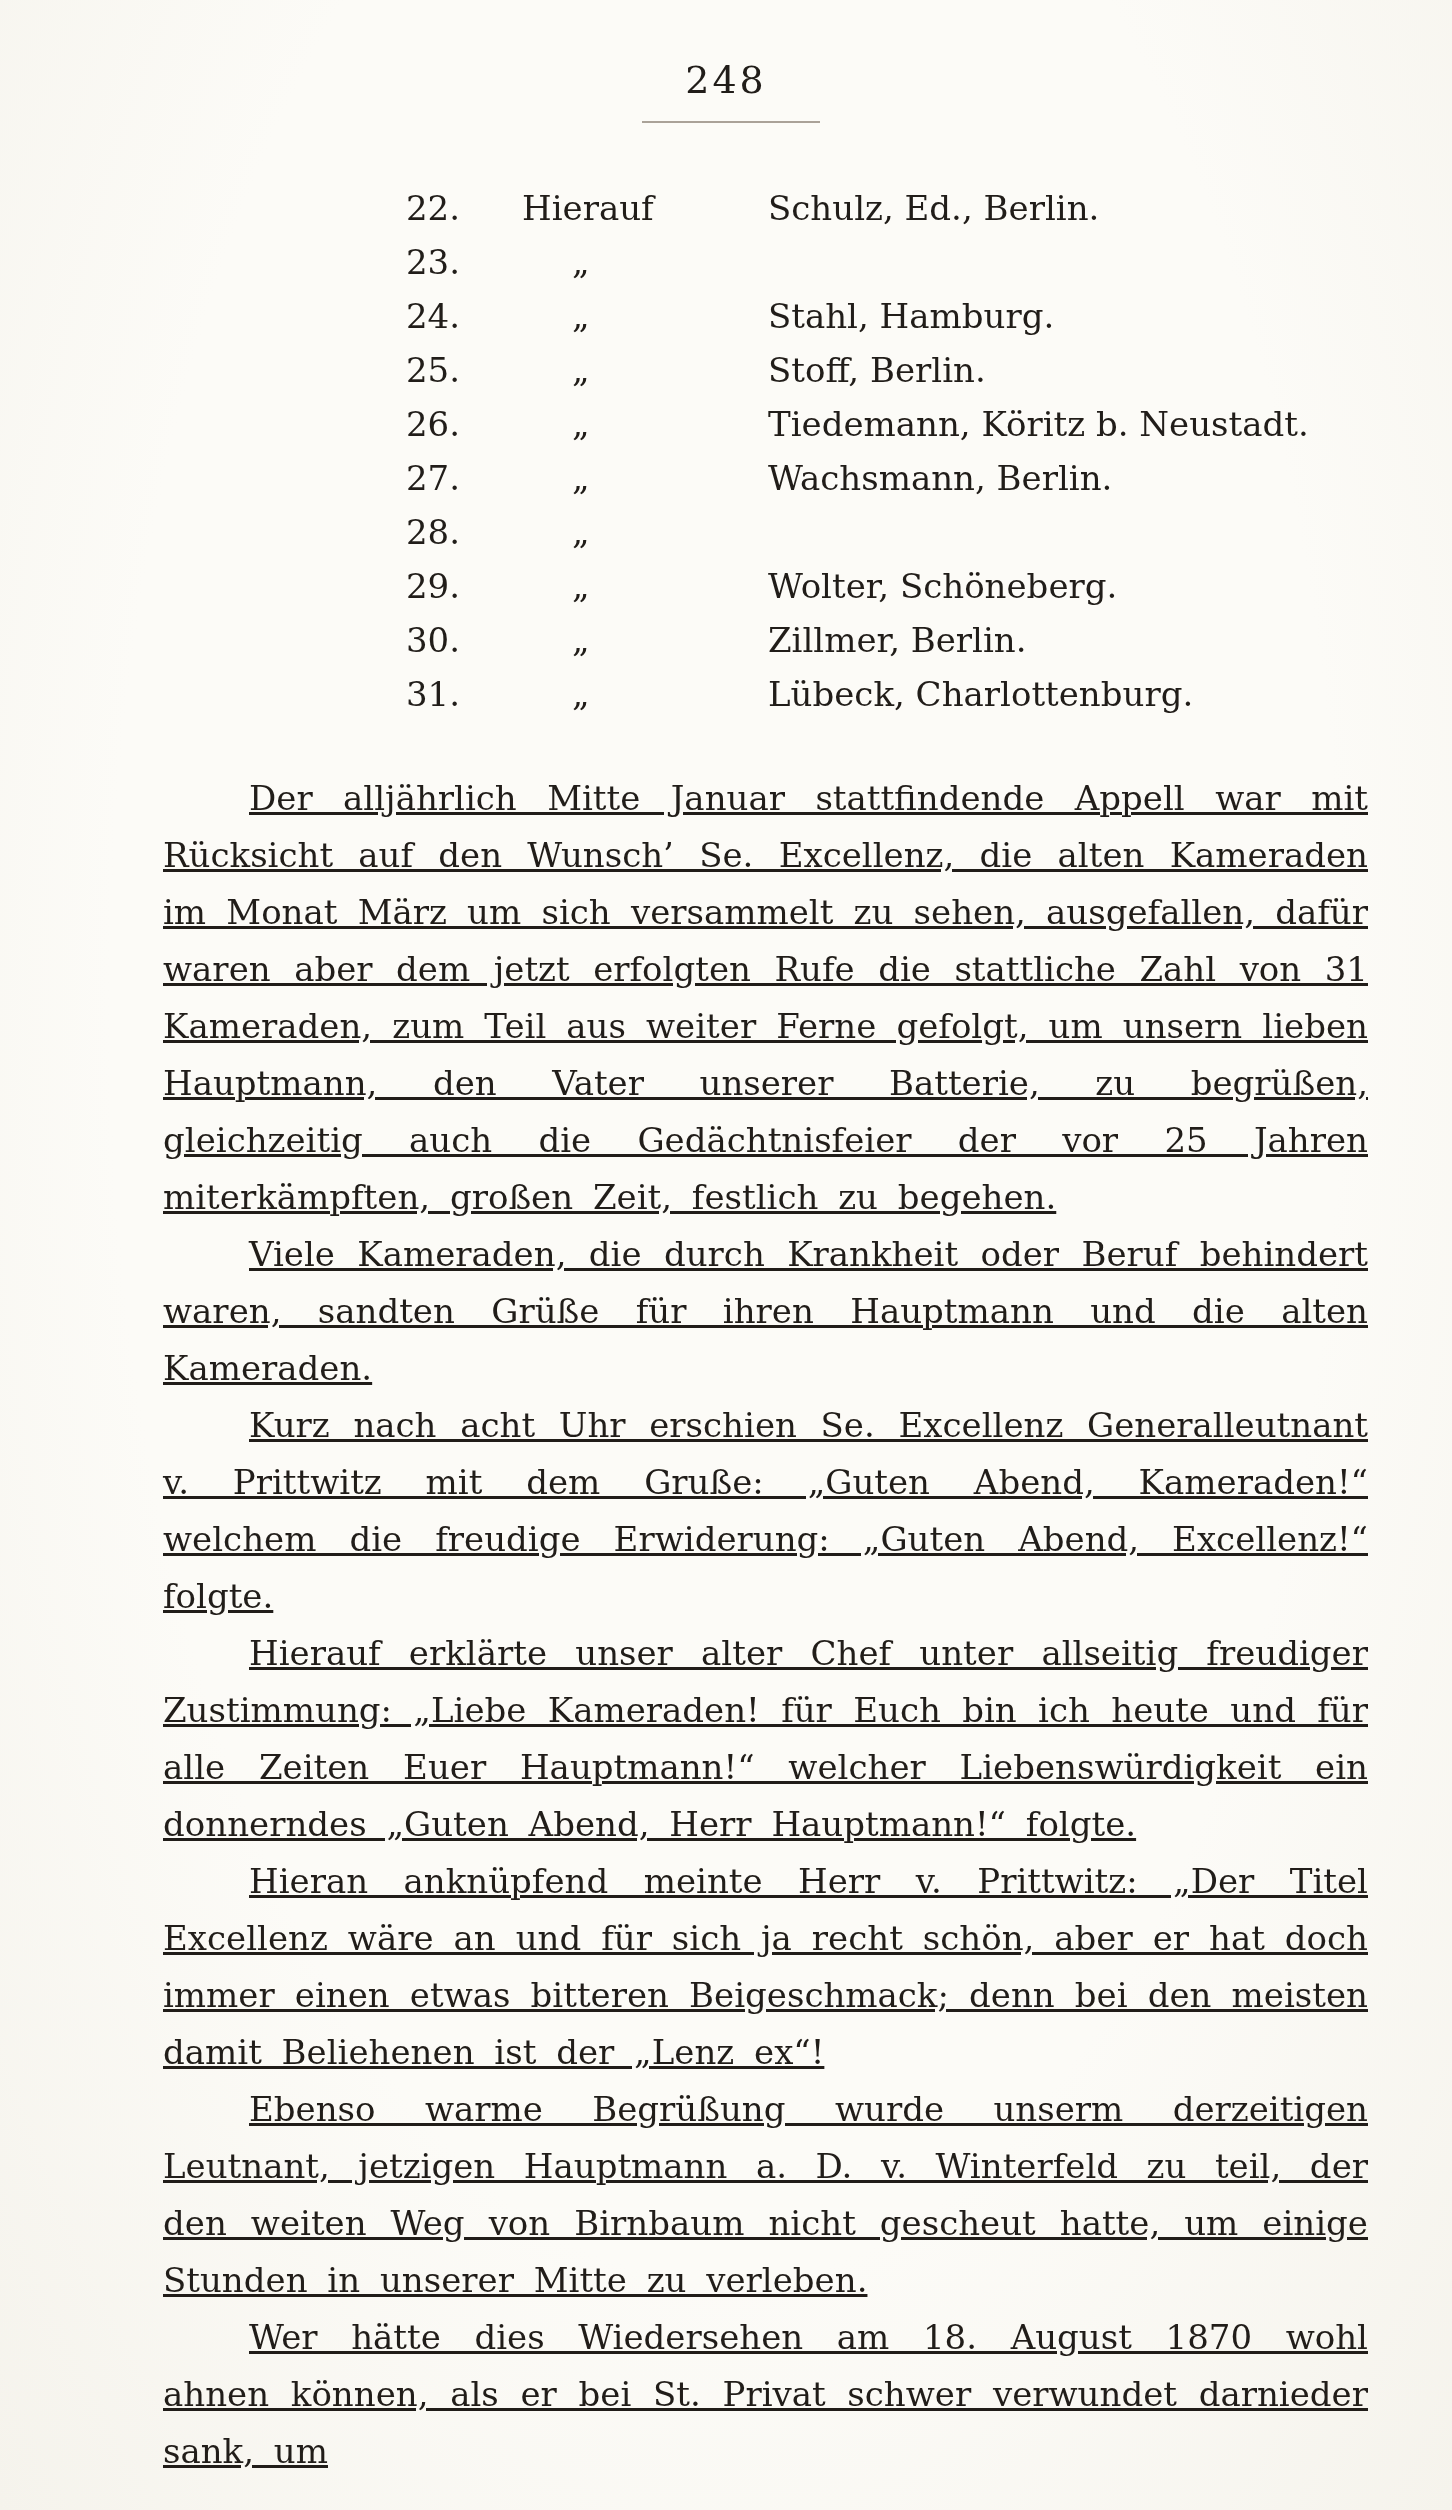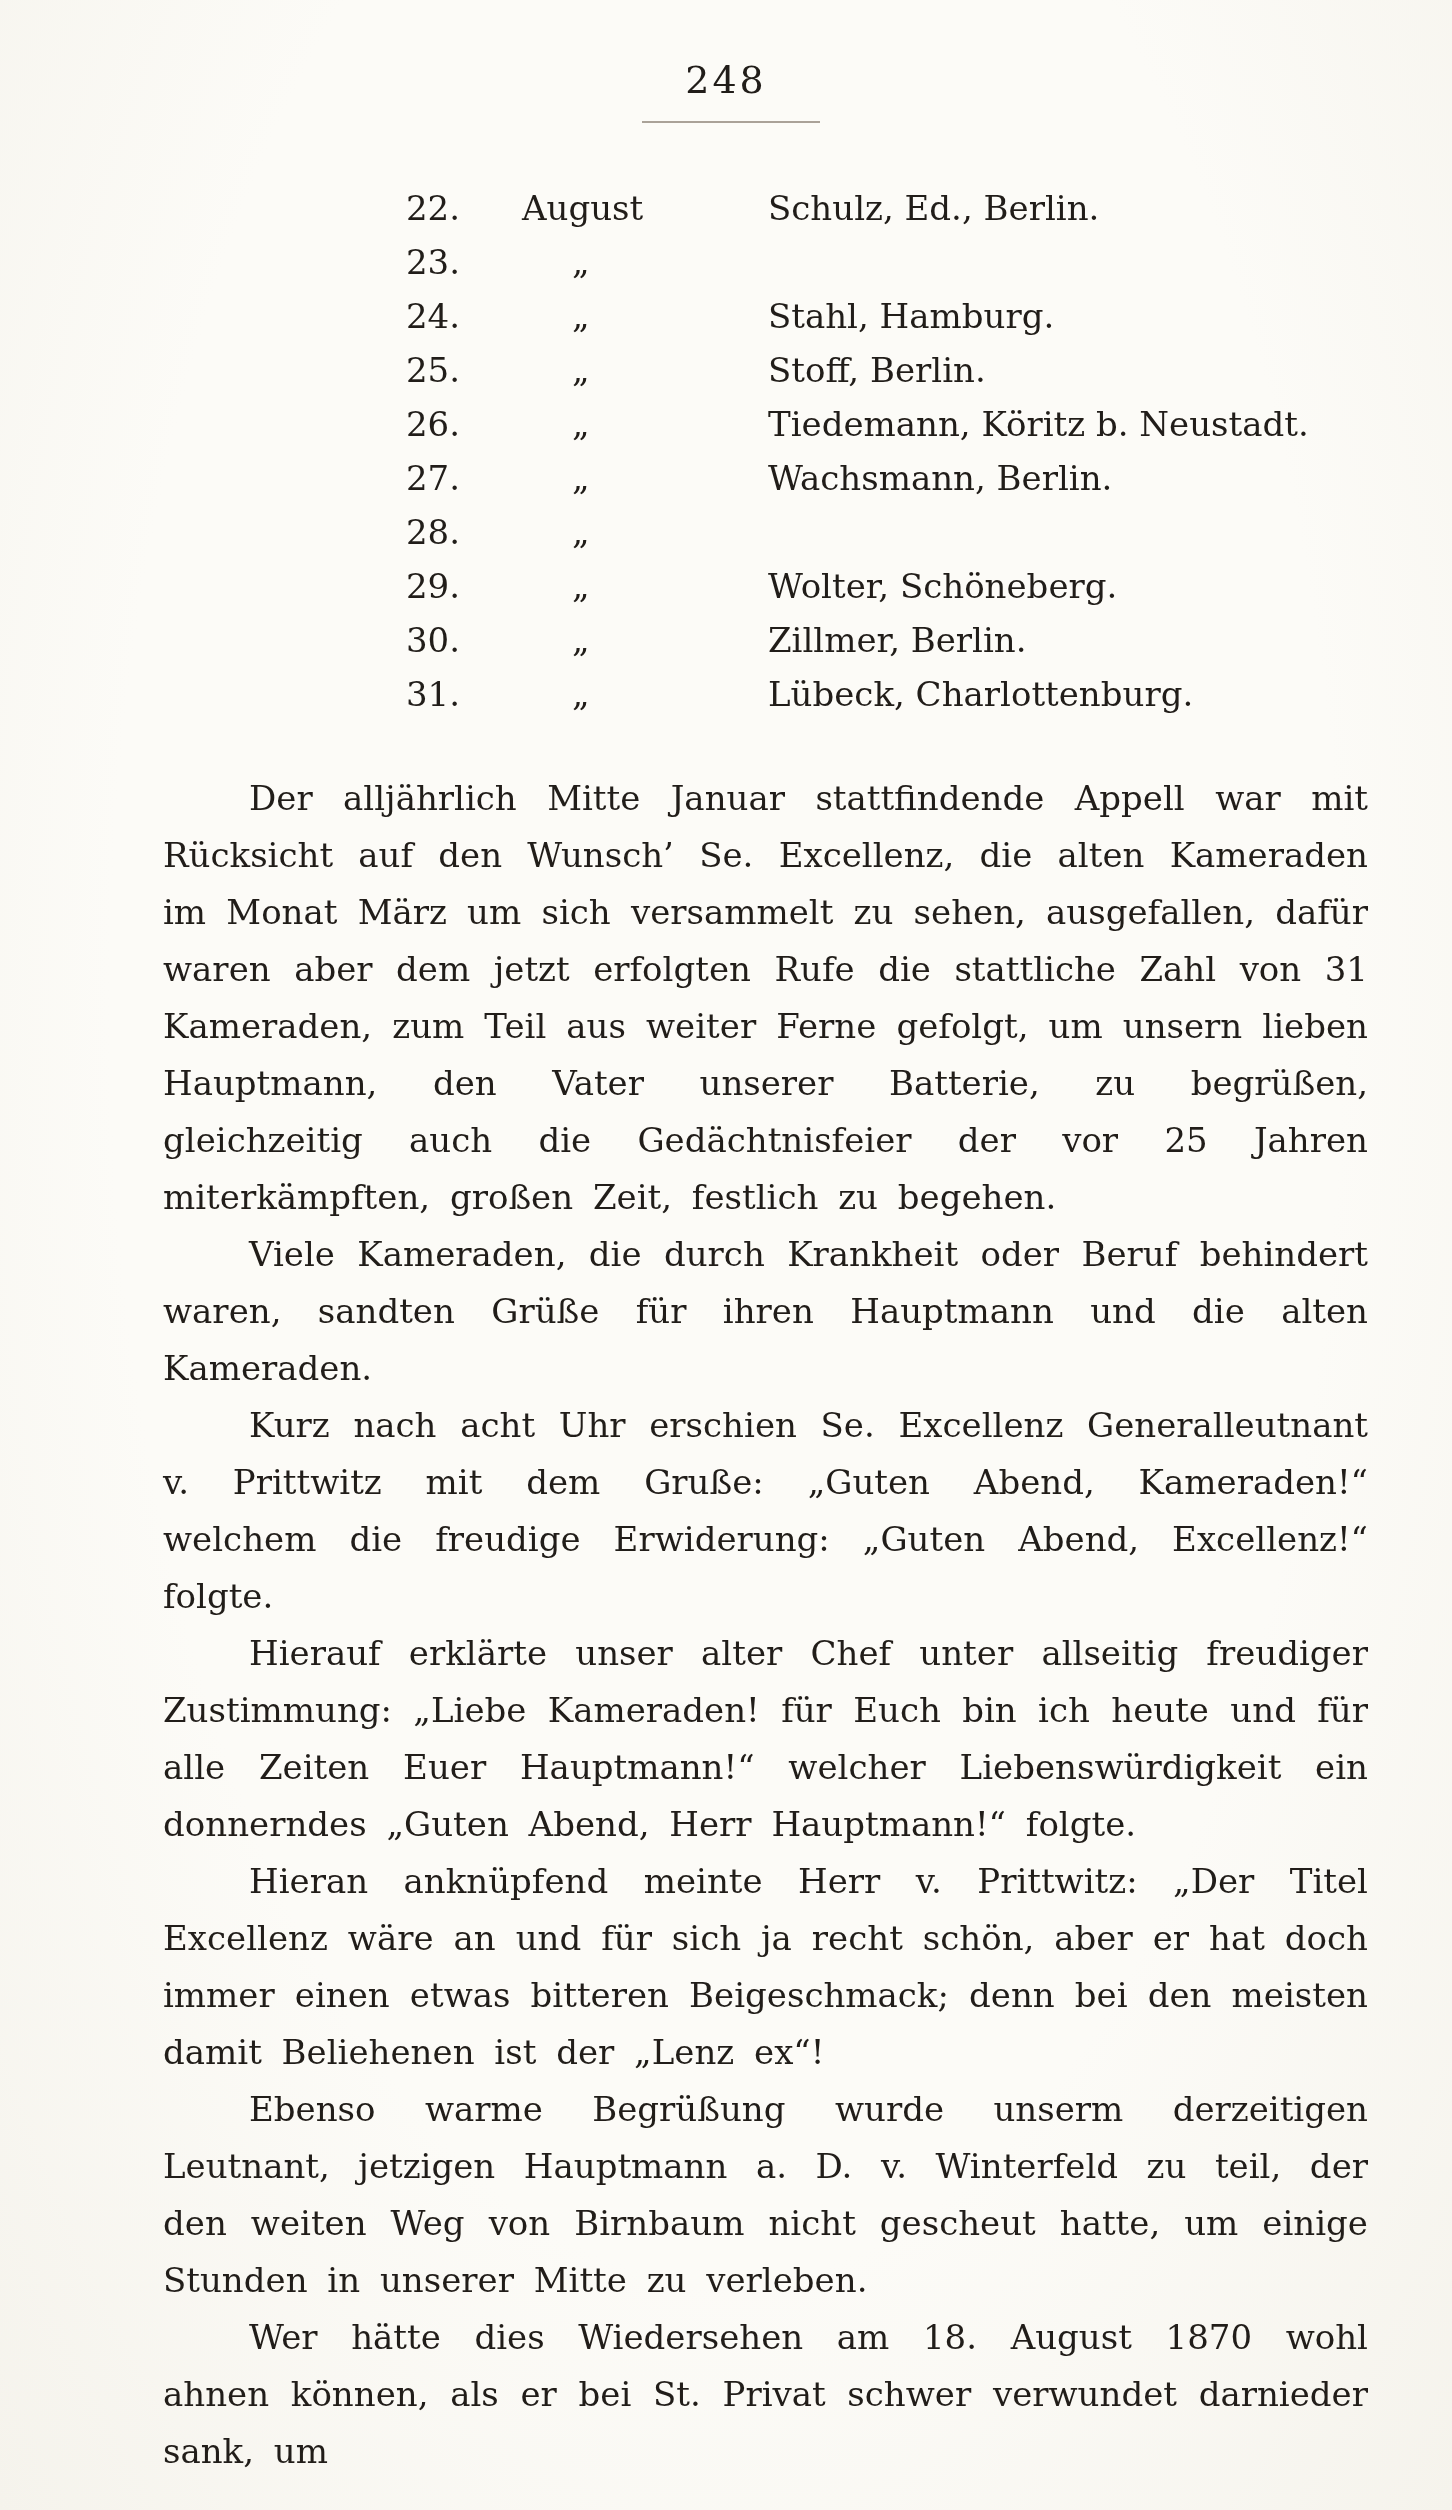--- a/index.html
+++ b/index.html
@@ -68,38 +68,39 @@
   }
   .body-text {
     position: absolute;
     top: 770px;
     left: 163px;
     width: 1205px;
     font-size: 34px;
     line-height: 57px;
     text-align: justify;
     word-spacing: 9px;
+    text-decoration: underline;
   }
   .body-text p {
     margin: 0;
     text-indent: 86px;
   }
 </style>
 </head>
 <body>
 
 <div class="page">
 
   <div class="page-number">248</div>
   <div class="page-rule"></div>
 
   <div class="roster">
     <div class="roster-row">
       <span class="roster-num">22.</span>
-      <span class="roster-title">August</span>
+      <span class="roster-title">Hierauf</span>
       <span class="roster-name">Schulz, Ed., Berlin.</span>
     </div>
     <div class="roster-row">
       <span class="roster-num">23.</span>
       <span class="roster-title ditto">„</span>
     </div>
     <div class="roster-row">
       <span class="roster-num">24.</span>
       <span class="roster-title ditto">„</span>
       <span class="roster-name">Stahl, Hamburg.</span>

